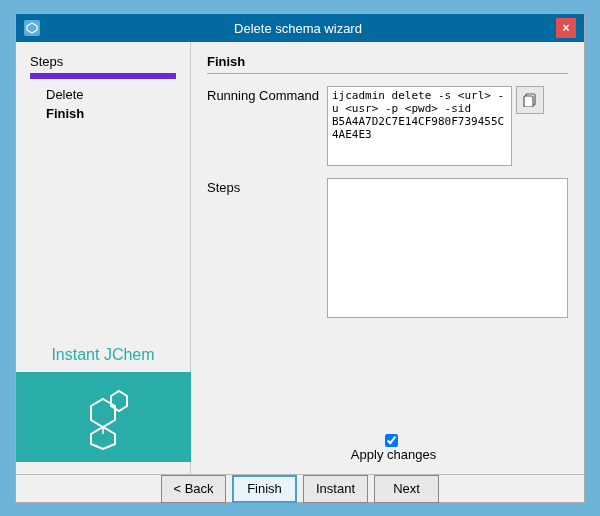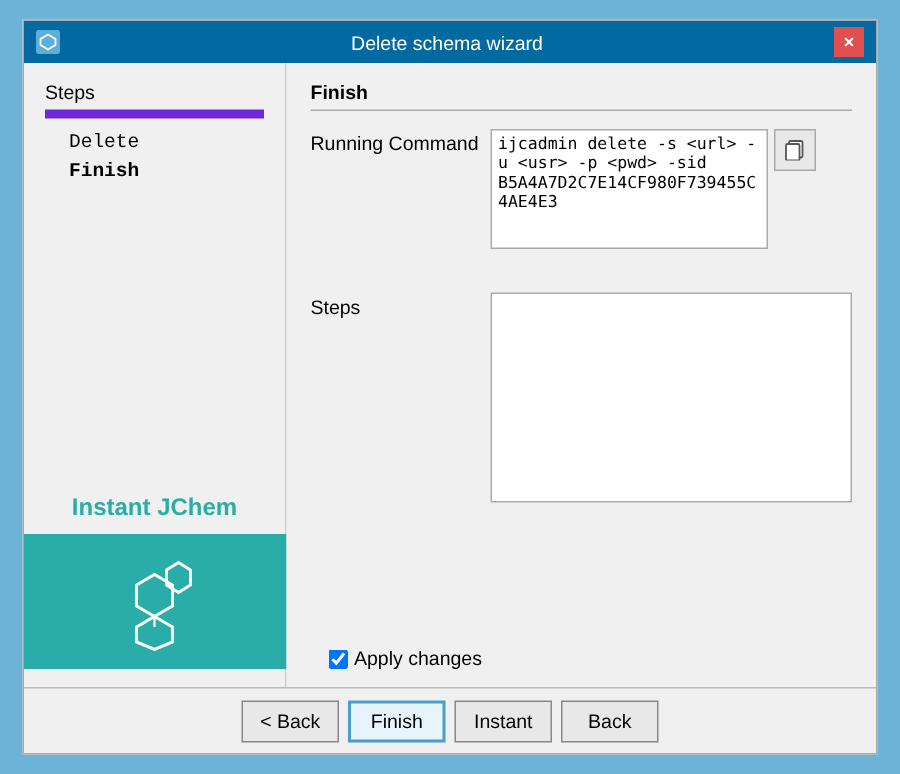--- a/index.html
+++ b/index.html
@@ -72,36 +72,35 @@
     }
     .sidebar-steps-title {
       font-weight: normal;
       border-bottom: 6px solid #6d28d9;
       padding-bottom: 4px;
       margin-bottom: 8px;
     }
     .steps-list {
       list-style: none;
       padding: 0;
-      font-family: Liberation Mono, monospace;
     }
     .steps-list li {
       margin-bottom: 4px;
       font-size: 13px;
     }
     .steps-list li.active {
       font-weight: bold;
     }
     .sidebar-brand {
       margin-top: auto;
     }
     .brand-text {
       color: #2aada8;
       font-size: 16px;
-      font-weight: 700;
+      font-weight: 400;
       margin-bottom: 8px;
       text-align: center;
     }
     .brand-logo {
       background: #2aada8;
       width: 175px;
       height: 90px;
       margin-left: -14px;
       display: flex;
       align-items: center;
@@ -116,21 +115,21 @@
     }
     .section-title {
       font-weight: bold;
       border-bottom: 1px solid #aaa;
       padding-bottom: 4px;
       margin-bottom: 12px;
     }
     .form-row {
       display: flex;
       align-items: flex-start;
-      margin-bottom: 29px;
+      margin-bottom: 12px;
     }
     .form-label {
       width: 120px;
       font-size: 13px;
       padding-top: 2px;
       flex-shrink: 0;
     }
     .command-area {
       display: flex;
       align-items: flex-start;
@@ -166,36 +165,37 @@
       background: white;
       resize: none;
       font-size: 11px;
       font-family: monospace;
       padding: 2px 4px;
       overflow-y: scroll;
       min-height: 140px;
     }
     .checkbox-row {
       display: flex;
-      align-items: flex-end;
+      align-items: center;
       margin-top: 8px;
       margin-left: 12px;
+      flex-direction: column;
     }
     .checkbox-row input {
       margin-right: 4px;
     }
     .footer {
       border-top: 1px solid #bbb;
       display: flex;
       align-items: center;
       justify-content: center;
       padding: 8px 4px;
       gap: 6px;
       background: #f0f0f0;
-      height: 44px;
+      height: 28px;
     }
     .footer-btn {
       min-width: 65px;
       height: 28px;
       background: #e8e8e8;
       border: 1px solid #888;
       cursor: pointer;
       font-size: 13px;
       padding: 0 10px;
       font-family: 'Segoe UI', Arial, sans-serif;
@@ -273,16 +273,16 @@
         <input type="checkbox" id="apply-changes" checked="" style="">
         <label for="apply-changes">Apply changes</label>
       </div>
     </div>
   </div>
 
   <div class="footer">
     <button class="footer-btn">&lt; Back</button>
     <button class="footer-btn active-btn">Finish</button>
     <button class="footer-btn">Instant</button>
-    <button class="footer-btn">Back</button>
+    <button class="footer-btn">Next</button>
   </div>
 
 </div>
 
 </body></html>

